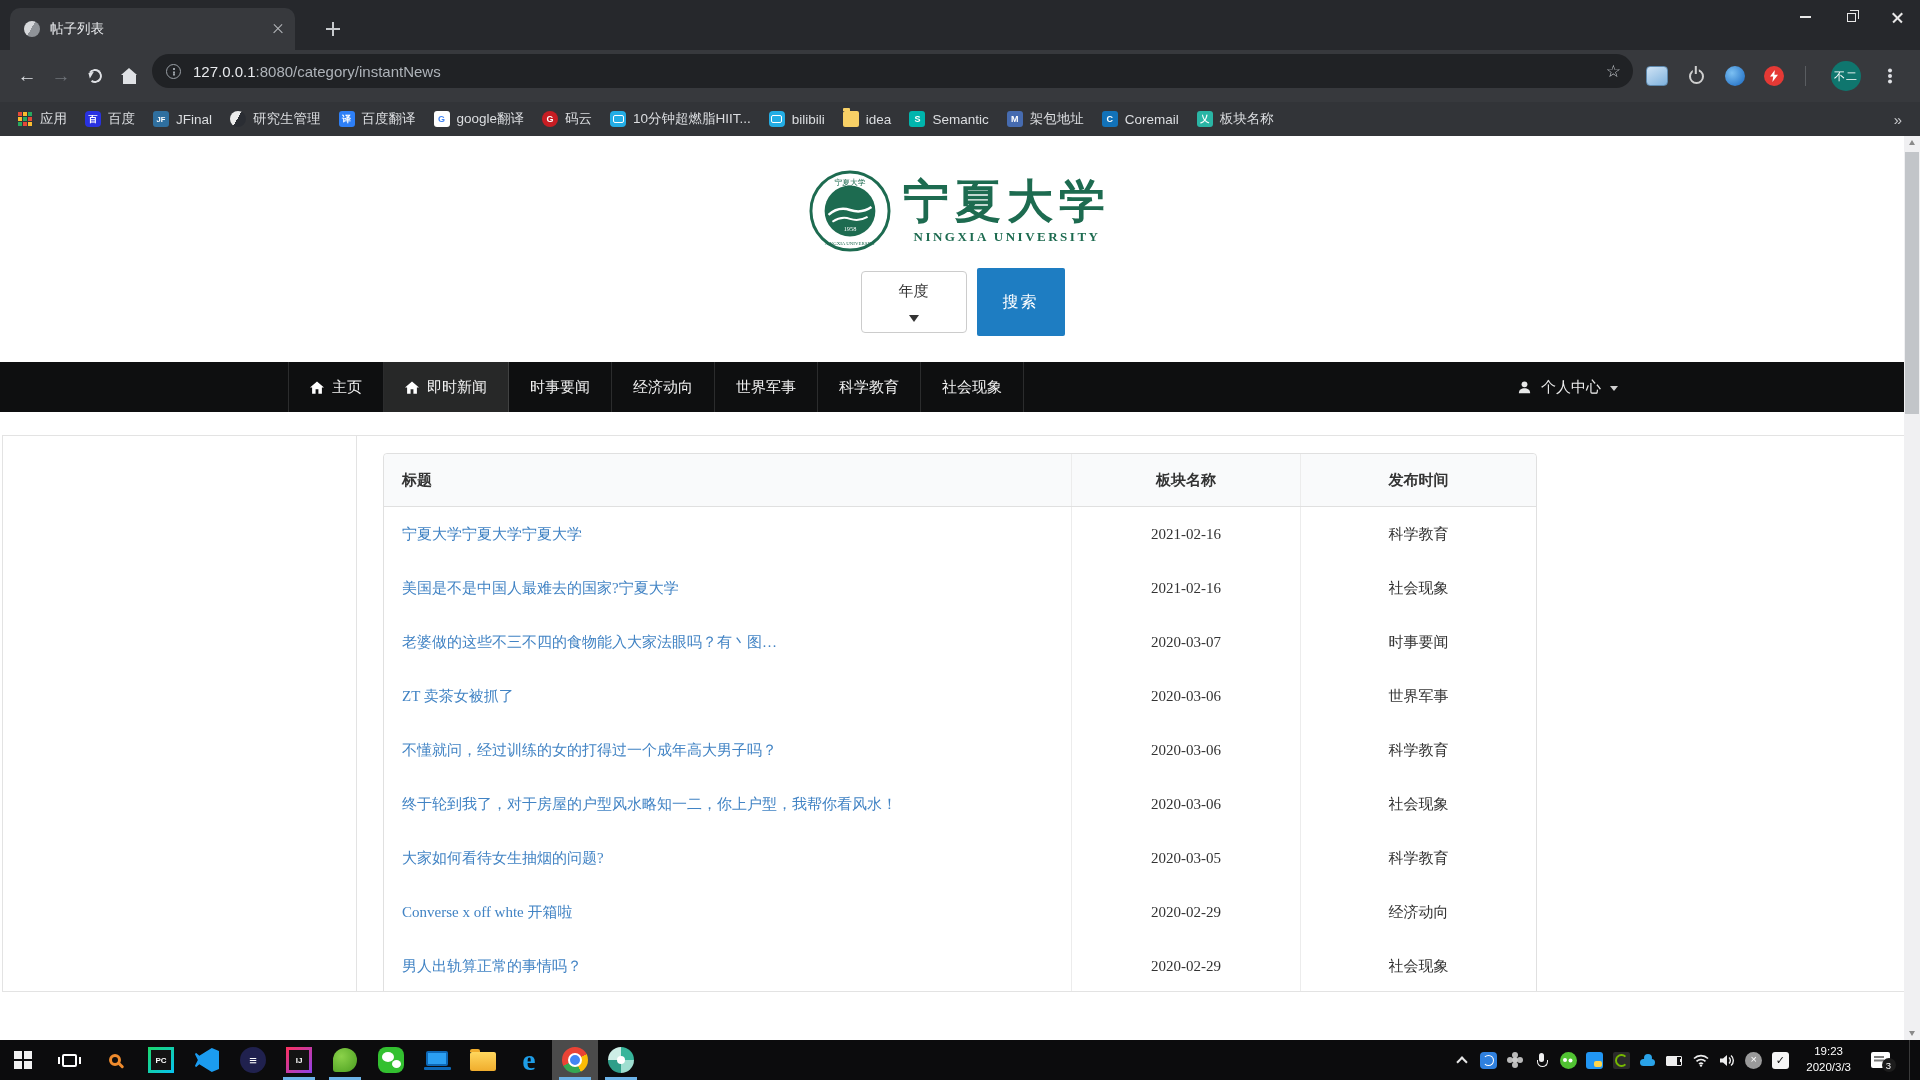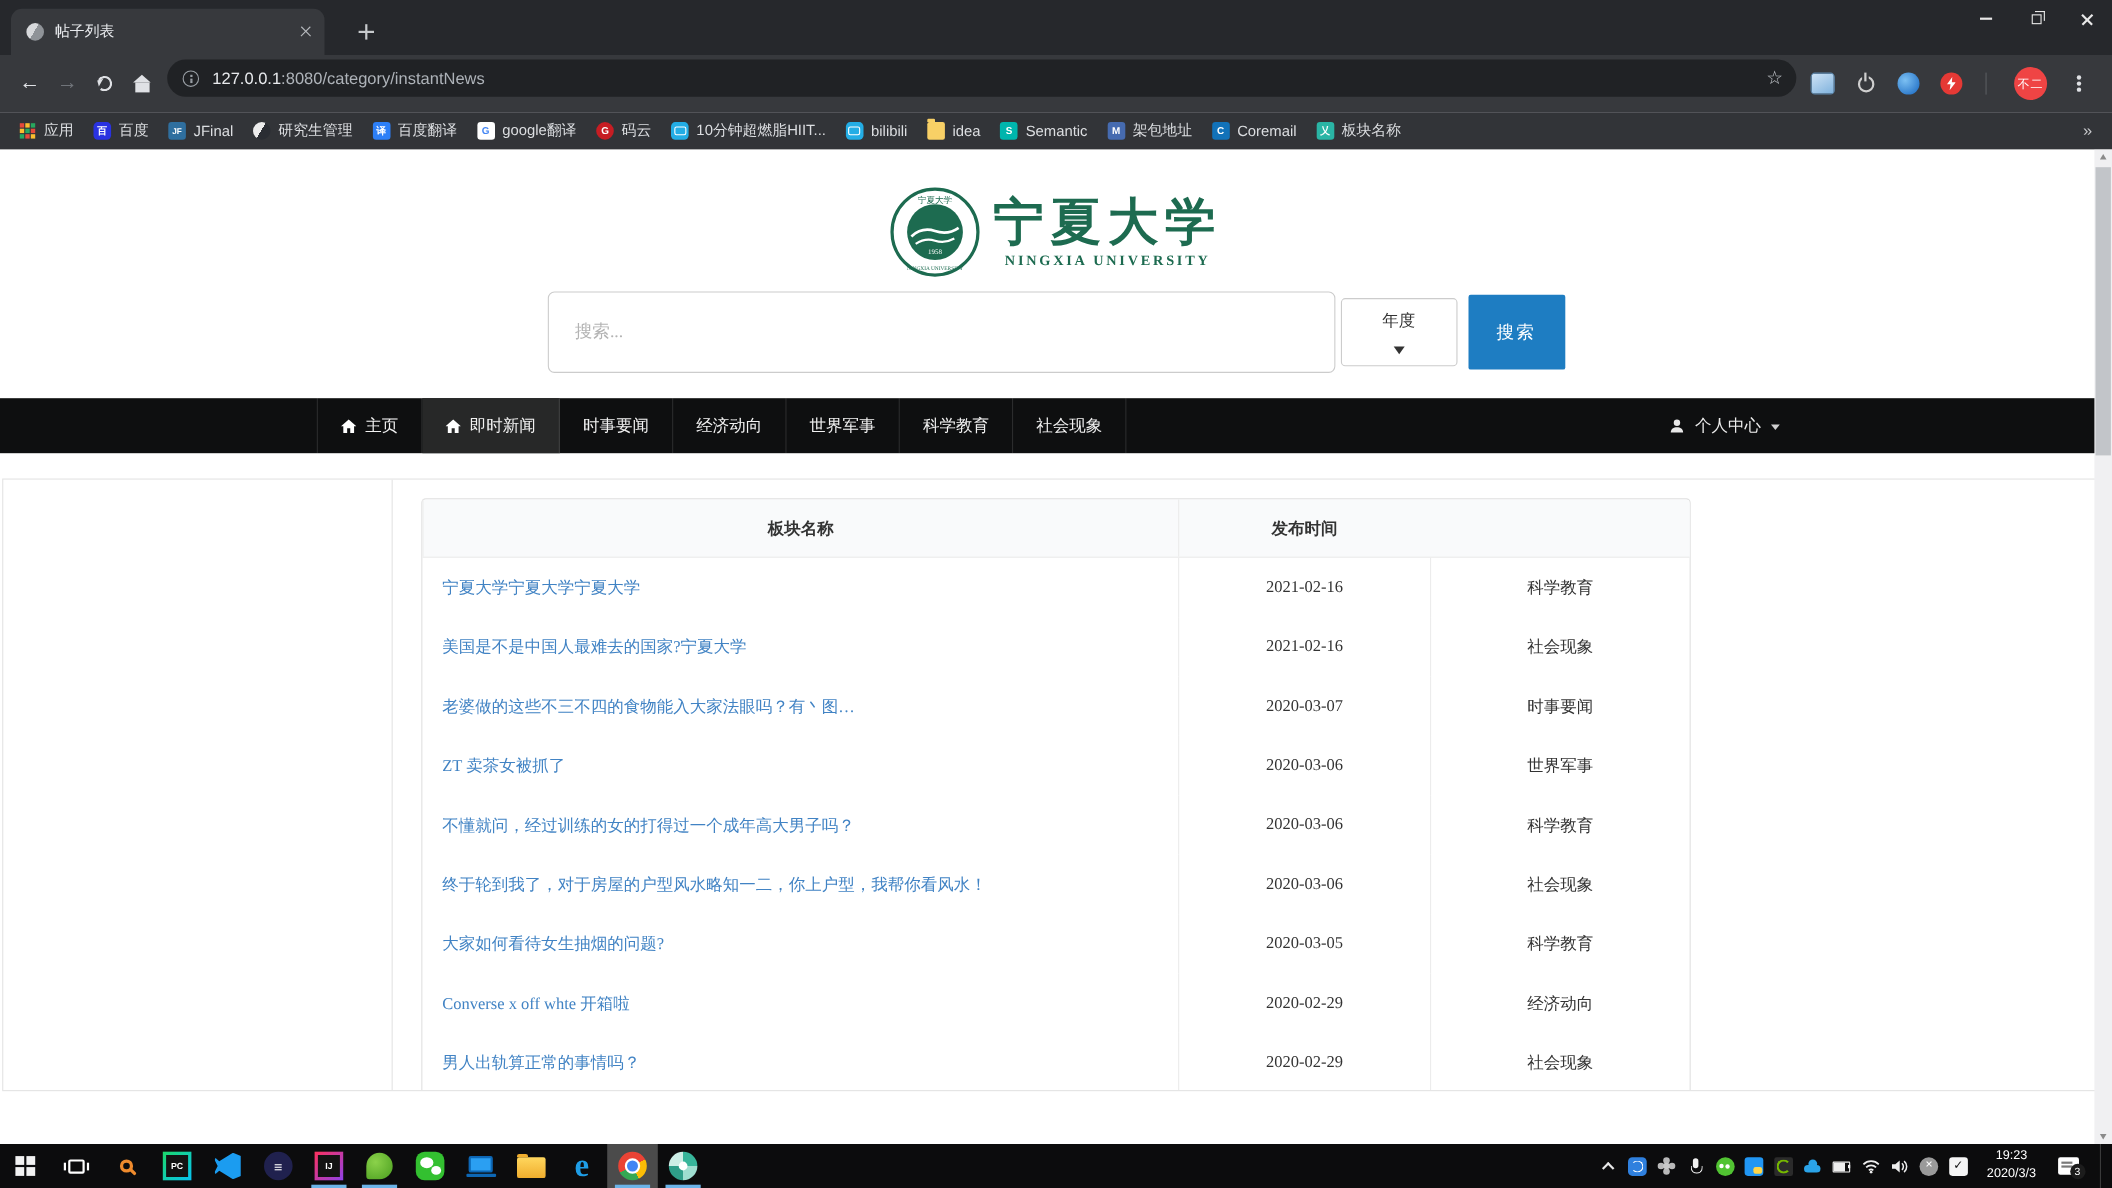--- a/index.html
+++ b/index.html
@@ -49,21 +49,21 @@
   .extbar { display:flex; align-items:center; gap:15px; padding:0 6px; }
   .ext { width:24px; height:24px; display:flex; align-items:center; justify-content:center; position:relative; }
   .ext-shot { width:22px; height:20px; background:linear-gradient(150deg,#cfe3f5,#7fb2dd); border-radius:4px; border:1px solid #5d88ad; }
   .ext-power { width:15px; height:15px; border:2px solid #cfcfcf; border-radius:50%; position:relative; }
   .ext-power::before { content:""; position:absolute; left:50%; top:-5px; transform:translateX(-50%); width:2.4px; height:8px; background:#cfcfcf; box-shadow:0 0 0 2px #37393d; }
   .ext-voice { width:20px; height:20px; border-radius:50%; background:radial-gradient(circle at 35% 35%,#7cc0f2,#1565c0); }
   .ext-flash { width:20px; height:20px; border-radius:50%; background:#e53935; position:relative; }
   .ext-flash::after { content:""; position:absolute; left:6px; top:4px; width:8px; height:12px; background:#fff;
     clip-path:polygon(60% 0,0 55%,40% 55%,30% 100%,100% 40%,55% 40%); }
   .vsep { width:1px; height:20px; background:#5a5d61; margin:0 4px; }
-  .avatar { width:30px; height:30px; border-radius:50%; background:#ef4444; color:#fff; font-size:11px;
+  .avatar { width:30px; height:30px; border-radius:50%; background:#0f766e; color:#fff; font-size:11px;
     display:flex; align-items:center; justify-content:center; margin:0 6px; letter-spacing:1px; }
   .ic-dots { width:4px; height:4px; border-radius:50%; background:#dfe1e5; box-shadow:0 -5.5px 0 #dfe1e5,0 5.5px 0 #dfe1e5; margin:0 12px 0 6px; }
 
   .bookmarks { height:34px; background:#323438; display:flex; align-items:center; padding:0 8px; }
   .bm { display:flex; align-items:center; gap:7px; padding:0 9px; height:26px; border-radius:13px; flex:none; }
   .bm-label { color:#dcdee1; font-size:13.5px; white-space:nowrap; }
   .bi { width:16px; height:16px; border-radius:3px; font-size:9px; font-weight:bold; color:#fff;
     display:flex; align-items:center; justify-content:center; flex:none; position:relative; }
   .bi-apps::before { content:""; position:absolute; left:1px; top:1px; width:4px; height:4px; background:#e5493a;
     box-shadow:5px 0 0 #fcbd2e,10px 0 0 #27a85f,0 5px 0 #fcbd2e,5px 5px 0 #27a85f,10px 5px 0 #e5493a,0 10px 0 #27a85f,5px 10px 0 #e5493a,10px 10px 0 #fcbd2e; }
@@ -324,21 +324,20 @@
       <text x="42" y="62" font-size="6.5" fill="#ffffff" text-anchor="middle">1958</text>
       <text x="42" y="77" font-size="5" fill="#1d6b50" text-anchor="middle">NINGXIA UNIVERSITY</text>
     </svg>
     <div class="logo-text">
       <div class="logo-cn">宁夏大学</div>
       <div class="logo-en">NINGXIA UNIVERSITY</div>
     </div>
   </div>
 
   <div class="searchrow">
-    <input class="s-input" type="text" placeholder="搜索..." style="">
     <div class="s-select">
       <span>年度</span>
       <span class="caret-dn"></span>
     </div>
     <button class="s-btn">搜索</button>
   </div>
 
   <div class="nav">
     <div class="nav-in">
       <div class="nav-item">
@@ -376,20 +375,21 @@
         <span>个人中心</span>
         <span class="caret-sm"></span>
       </div>
     </div>
   </div>
 
   <div class="band">
     <div class="vline"></div>
     <div class="tbl">
       <div class="thead">
+        <div class="th c1">标题</div>
         <div class="th c3">板块名称</div>
         <div class="th c2">发布时间</div>
       </div>
       <div class="tr">
         <div class="td c1">
             <a href="#">宁夏大学宁夏大学宁夏大学</a>
           </div>
         <div class="td c2">2021-02-16</div>
         <div class="td c3">科学教育</div>
       </div>

